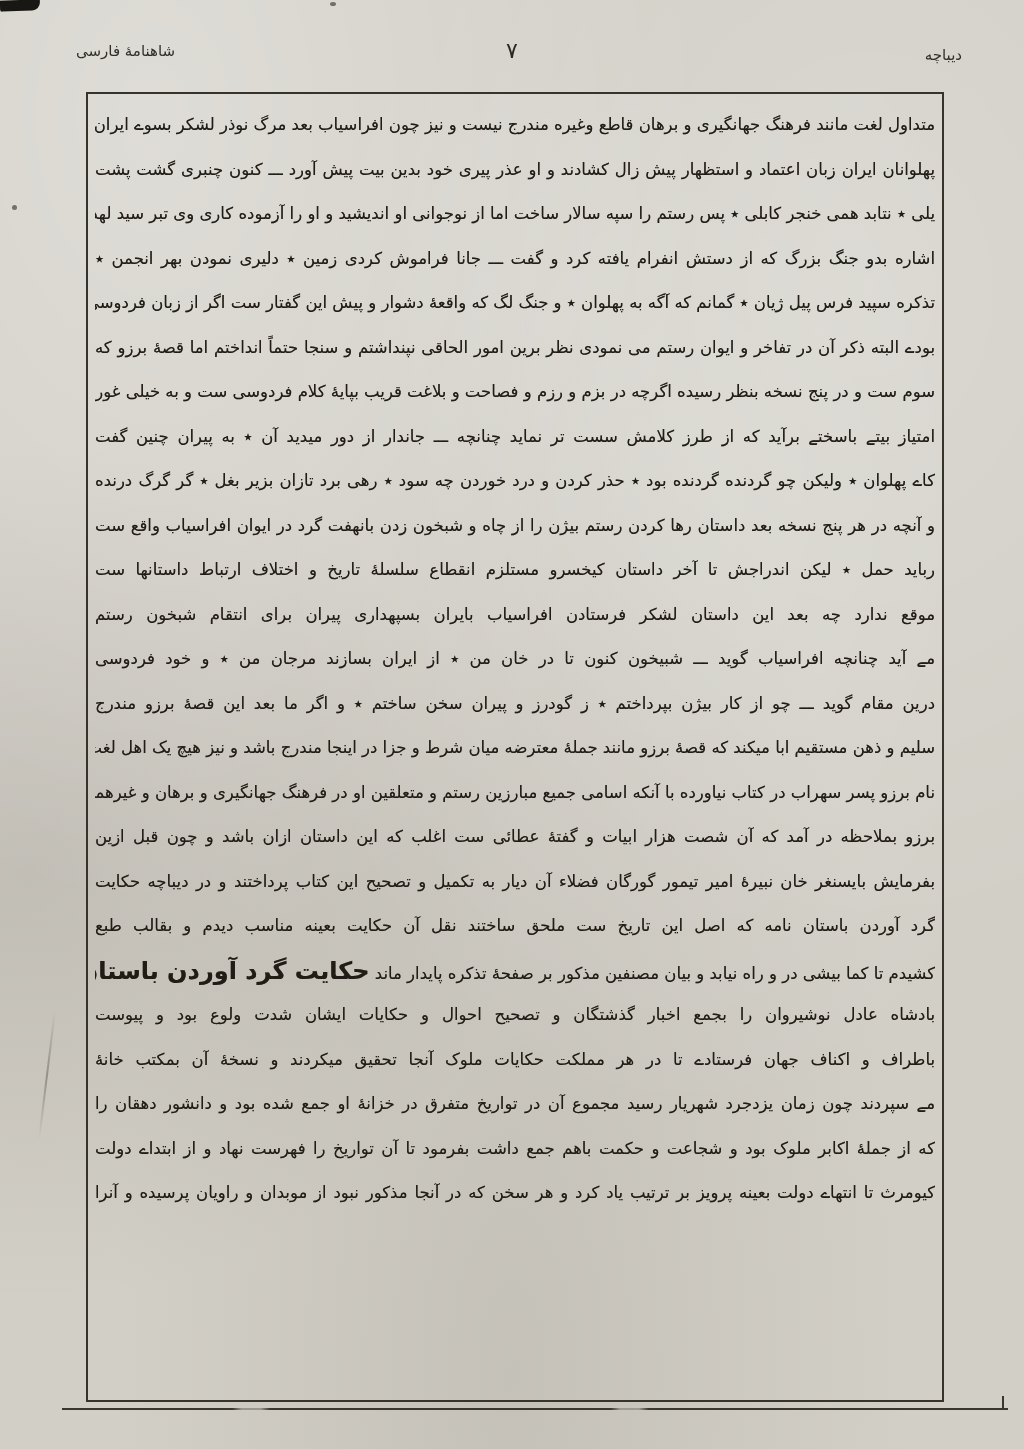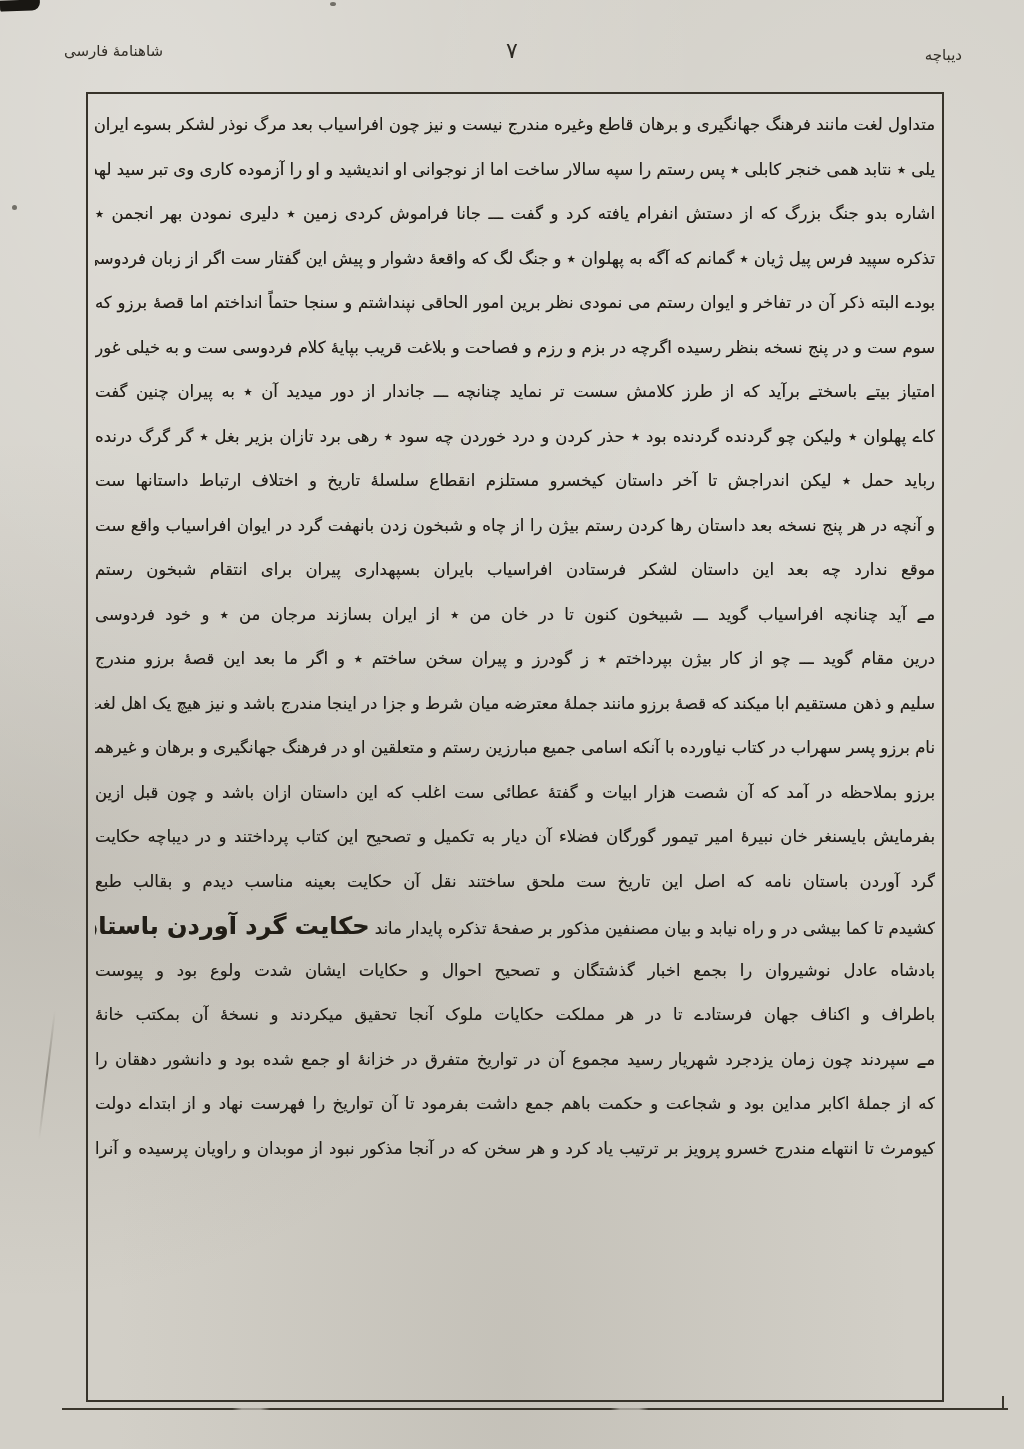--- a/index.html
+++ b/index.html
@@ -13,21 +13,21 @@
       radial-gradient(ellipse at 3% 60%, rgba(110,105,95,.18), transparent 35%),
       #d2cfc7;
     color:#24211b;
   }
   .smudge-tl{position:absolute;top:0;left:0;width:40px;height:11px;background:#191713;border-radius:0 0 8px 2px;transform:rotate(-2deg);}
   .speck{position:absolute;background:#3b372f;border-radius:50%;opacity:.65;}
   .crease{position:absolute;left:46px;top:1010px;width:2px;height:130px;background:linear-gradient(to bottom,transparent,rgba(95,90,80,.5),transparent);transform:rotate(7deg);}
   .header{position:absolute;top:36px;left:0;width:1024px;height:46px;font-size:15px;color:#332f27;}
   .hdr-right{position:absolute;right:62px;top:10px;margin-left:46px;}
   .hdr-center{position:absolute;left:0;right:0;top:2px;text-align:center;font-size:22px;color:#2c2922;}
-  .hdr-left{position:absolute;left:64px;top:6px;}
+  .hdr-left{position:absolute;left:76px;top:6px;}
   .frame{
     position:absolute;left:86px;top:92px;width:858px;height:1310px;
     border:2.5px solid #37332a;box-sizing:border-box;
     padding:9px 7px 0 7px;direction:rtl;overflow:hidden;
     background:
       radial-gradient(ellipse at 70% 30%, rgba(255,255,255,.15), transparent 50%),
       transparent;
   }
   .line{
     height:44.5px;line-height:44.5px;font-size:16.5px;
@@ -50,40 +50,41 @@
 
 <div class="header">
   <span class="hdr-right">دیباچه</span>
   <span class="hdr-center">۷</span>
   <span class="hdr-left">شاهنامهٔ فارسی</span>
 </div>
 
 <div class="frame">
   <div>
       <div class="line"><span>متداول لغت مانند فرهنگ جهانگیری و برهان قاطع وغیره مندرج نیست و نیز چون افراسیاب بعد مرگ نوذر لشکر بسوے ایران کشید</span></div>
+      <div class="line"><span>پهلوانان ایران زبان اعتماد و استظهار پیش زال کشادند و او عذر پیری خود بدین بیت پیش آورد ـــ کنون چنبری گشت پشت</span></div>
       <div class="line"><span>یلی ٭ نتابد همی خنجر کابلی ٭ پس رستم را سپه سالار ساخت اما از نوجوانی او اندیشید و او را آزموده کاری وی تبر سید لهذا رستم به تسلیهٔ او</span></div>
       <div class="line"><span>اشاره بدو جنگ بزرگ که از دستش انفرام یافته کرد و گفت ـــ جانا فراموش کردی زمین ٭ دلیری نمودن بهر انجمن ٭</span></div>
       <div class="line"><span>تذکره سپید فرس پیل ژیان ٭ گمانم که آگه به پهلوان ٭ و جنگ لگ که واقعهٔ دشوار و پیش این گفتار ست اگر از زبان فردوسی</span></div>
       <div class="line"><span>بودے البته ذکر آن در تفاخر و ایوان رستم می نمودی نظر برین امور الحاقی نپنداشتم و سنجا حتماً انداختم اما قصهٔ برزو که</span></div>
       <div class="line"><span>سوم ست و در پنج نسخه بنظر رسیده اگرچه در بزم و رزم و فصاحت و بلاغت قریب بپایهٔ کلام فردوسی ست و به خیلی غور و</span></div>
       <div class="line"><span>امتیاز بیتے باسختے برآید که از طرز کلامش سست تر نماید چنانچه ـــ جاندار از دور میدید آن ٭ به پیران چنین گفت</span></div>
       <div class="line"><span>کاے پهلوان ٭ ولیکن چو گردنده گردنده بود ٭ حذر کردن و درد خوردن چه سود ٭ رهی برد تازان بزیر بغل ٭ گر گرگ درنده</span></div>
+      <div class="line"><span>و آنچه در هر پنج نسخه بعد داستان رها کردن رستم بیژن را از چاه و شبخون زدن بانهفت گرد در ایوان افراسیاب واقع ست</span></div>
       <div class="line"><span>رباید حمل ٭ لیکن اندراجش تا آخر داستان کیخسرو مستلزم انقطاع سلسلهٔ تاریخ و اختلاف ارتباط داستانها ست</span></div>
-      <div class="line"><span>و آنچه در هر پنج نسخه بعد داستان رها کردن رستم بیژن را از چاه و شبخون زدن بانهفت گرد در ایوان افراسیاب واقع ست</span></div>
       <div class="line"><span>موقع ندارد چه بعد این داستان لشکر فرستادن افراسیاب بایران بسپهداری پیران برای انتقام شبخون رستم</span></div>
       <div class="line"><span>مے آید چنانچه افراسیاب گوید ـــ شبیخون کنون تا در خان من ٭ از ایران بسازند مرجان من ٭ و خود فردوسی</span></div>
       <div class="line"><span>درین مقام گوید ـــ چو از کار بیژن بپرداختم ٭ ز گودرز و پیران سخن ساختم ٭ و اگر ما بعد این قصهٔ برزو مندرج</span></div>
       <div class="line"><span>سلیم و ذهن مستقیم ابا میکند که قصهٔ برزو مانند جملهٔ معترضه میان شرط و جزا در اینجا مندرج باشد و نیز هیچ یک اهل لغت متداوله</span></div>
       <div class="line"><span>نام برزو پسر سهراب در کتاب نیاورده با آنکه اسامی جمیع مبارزین رستم و متعلقین او در فرهنگ جهانگیری و برهان و غیرهما</span></div>
       <div class="line"><span>برزو بملاحظه در آمد که آن شصت هزار ابیات و گفتهٔ عطائی ست اغلب که این داستان ازان باشد و چون قبل ازین</span></div>
       <div class="line"><span>بفرمایش بایسنغر خان نبیرهٔ امیر تیمور گورگان فضلاء آن دیار به تکمیل و تصحیح این کتاب پرداختند و در دیباچه حکایت</span></div>
       <div class="line"><span>گرد آوردن باستان نامه که اصل این تاریخ ست ملحق ساختند نقل آن حکایت بعینه مناسب دیدم و بقالب طبع</span></div>
       <div class="line"><span>کشیدم تا کما بیشی در و راه نیابد و بیان مصنفین مذکور بر صفحهٔ تذکره پایدار ماند</span> <span class="em">حکایت گرد آوردن باستان نامه</span></div>
       <div class="line"><span>بادشاه عادل نوشیروان را بجمع اخبار گذشتگان و تصحیح احوال و حکایات ایشان شدت ولوع بود و پیوست</span></div>
       <div class="line"><span>باطراف و اکناف جهان فرستادے تا در هر مملکت حکایات ملوک آنجا تحقیق میکردند و نسخهٔ آن بمکتب خانهٔ</span></div>
       <div class="line"><span>مے سپردند چون زمان یزدجرد شهریار رسید مجموع آن در تواریخ متفرق در خزانهٔ او جمع شده بود و دانشور دهقان را</span></div>
-      <div class="line"><span>که از جملهٔ اکابر مداین بود و شجاعت و حکمت باهم جمع داشت بفرمود تا آن تواریخ را فهرست نهاد و از ابتداے دولت</span></div>
-      <div class="line"><span>کیومرث تا انتهاے مندرج خسرو پرویز بر ترتیب یاد کرد و هر سخن که در آنجا مذکور نبود از موبدان و راویان پرسیده و آنرا</span></div>
+      <div class="line"><span>که از جملهٔ اکابر ملوک بود و شجاعت و حکمت باهم جمع داشت بفرمود تا آن تواریخ را فهرست نهاد و از ابتداے دولت</span></div>
+      <div class="line"><span>کیومرث تا انتهاے دولت بعینه پرویز بر ترتیب یاد کرد و هر سخن که در آنجا مذکور نبود از موبدان و راویان پرسیده و آنرا</span></div>
     </div>
 </div>
 
 <div class="underline-extra"></div>
 <div class="underline-hook"></div>
 
 </body></html>

